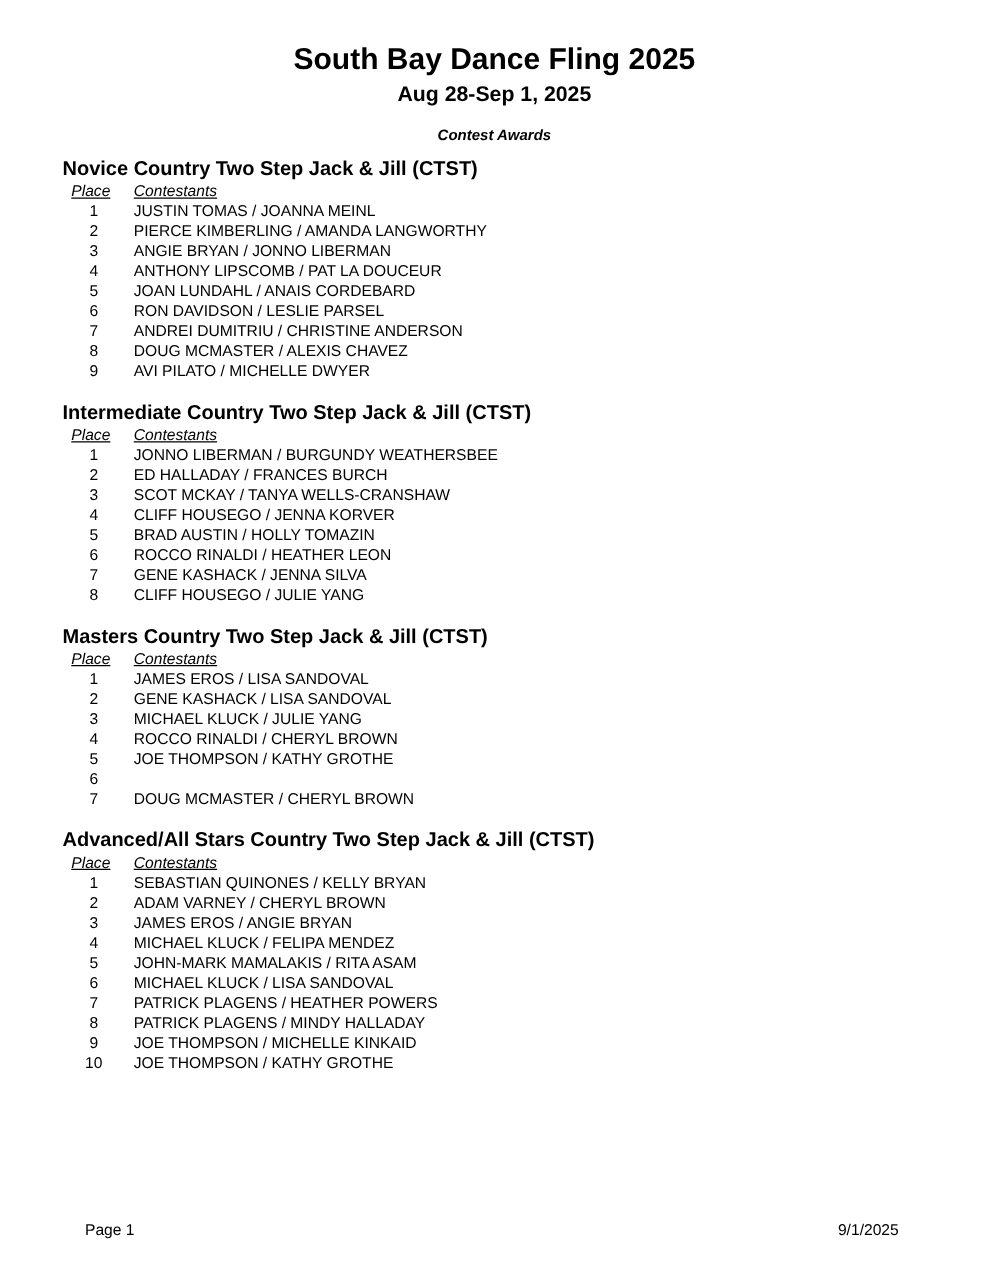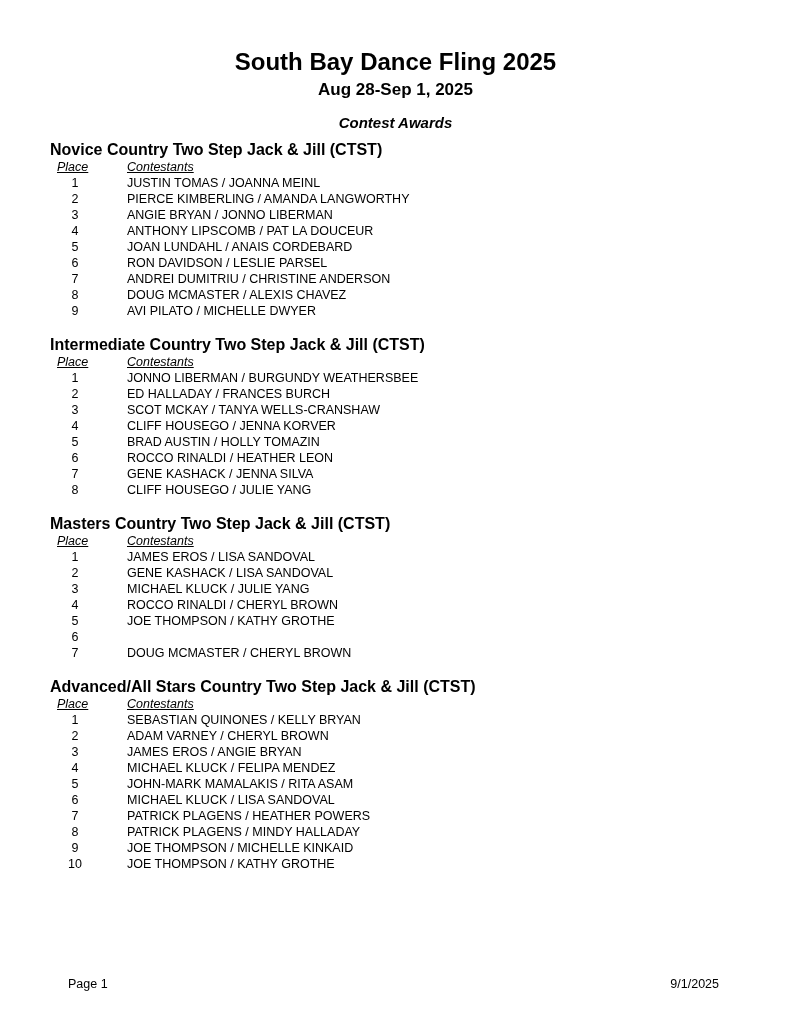--- a/index.html
+++ b/index.html
@@ -14,37 +14,37 @@
   }
   .page {
     position: relative;
     width: 791px;
     height: 1024px;
     background: #ffffff;
     overflow: hidden;
   }
   header.doc-header {
     text-align: center;
-    padding-top: 48px;
+    padding-top: 34px;
   }
   .doc-title {
     font-size: 24px;
     font-weight: bold;
     line-height: 28px;
     margin: 0;
   }
   .doc-dates {
     font-size: 17px;
     font-weight: bold;
     line-height: 21px;
     margin-top: 3px;
     text-align: center;
   }
   .doc-subtitle {
-    font-size: 15px;
+    font-size: 12px;
     font-weight: bold;
     font-style: italic;
     line-height: 21px;
     margin-top: 12px;
   }
   main.sections {
     margin: 8px 40px 0 50px;
   }
   .award-section {
     margin-bottom: 17px;
@@ -53,21 +53,20 @@
     font-size: 16px;
     font-weight: bold;
     line-height: 17px;
     margin: 0 0 1px 0;
   }
   .col-headers, .result-row {
     display: flex;
     align-items: baseline;
     font-size: 12.5px;
     line-height: 16px;
-    gap: 20px;
   }
   .place-cell {
     width: 36px;
     margin-left: 7px;
     flex: 0 0 36px;
   }
   .col-headers .place-cell {
     font-style: italic;
     text-decoration: underline;
   }

